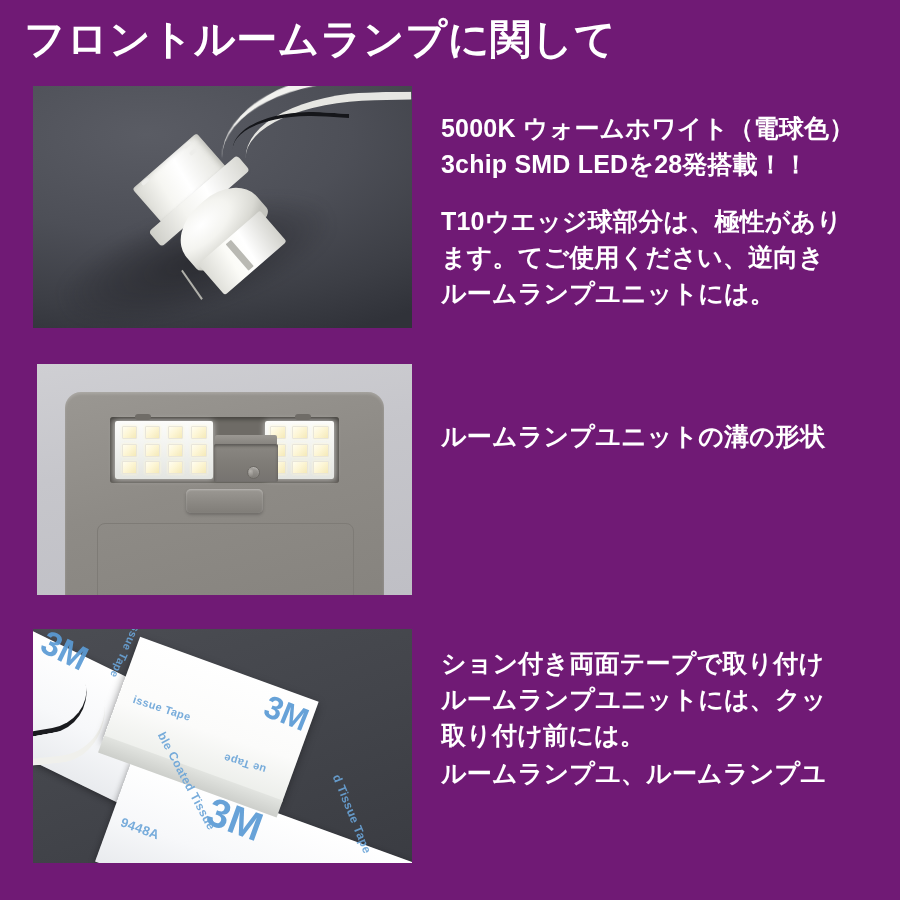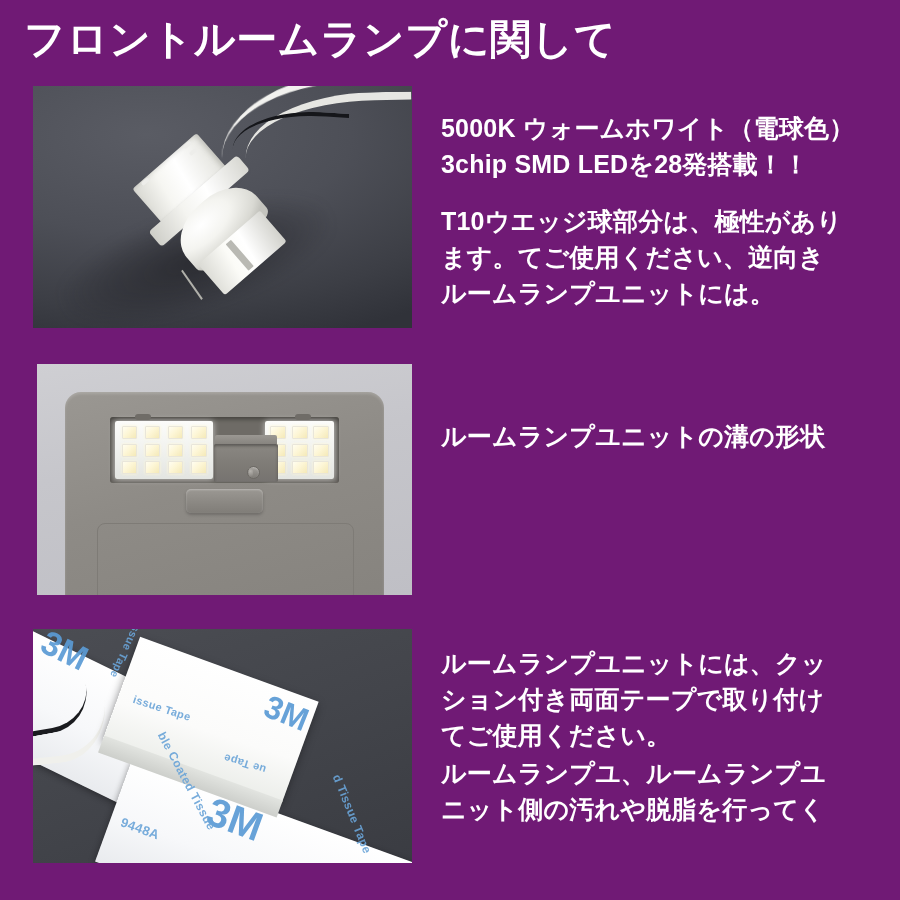--- a/index.html
+++ b/index.html
@@ -449,23 +449,22 @@
     <p>T10ウエッジ球部分は、極性があり</p>
     <p>ます。てご使用ください、逆向き</p>
     <p>ルームランプユニットには。</p>
   </div>
 
   <div class="copy copy-3">
     <p>ルームランプユニットの溝の形状</p>
   </div>
 
   <div class="copy copy-4">
+    <p>ション付き両面テープで取り付け</p>
     <p>ルームランプユニットには、クッ</p>
-    <p>ション付き両面テープで取り付け</p>
-    <p>てご使用ください。</p>
+    <p>取り付け前には。</p>
   </div>
 
   <div class="copy copy-5">
     <p>ルームランプユ、ルームランプユ</p>
-    <p>ニット側の汚れや脱脂を行ってく</p>
   </div>
 
 </div>
 
 </body></html>

